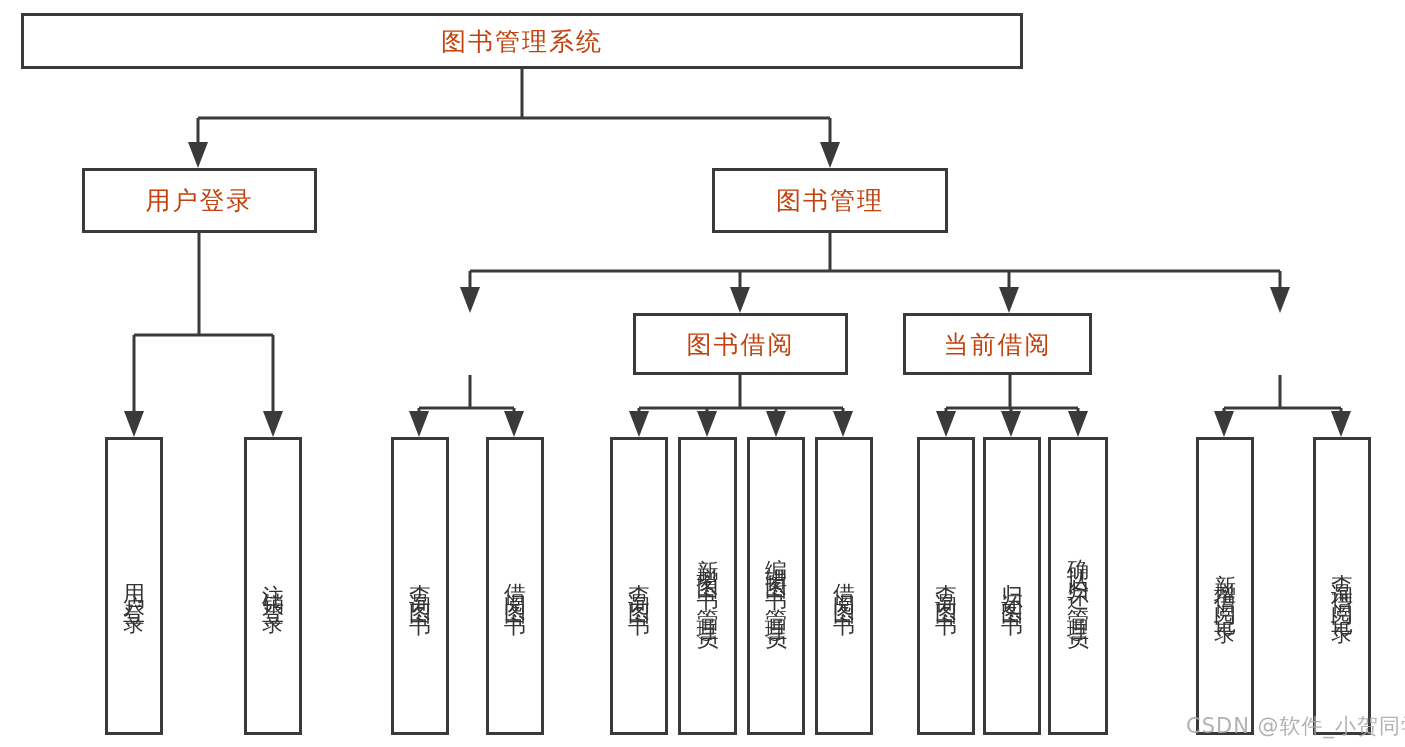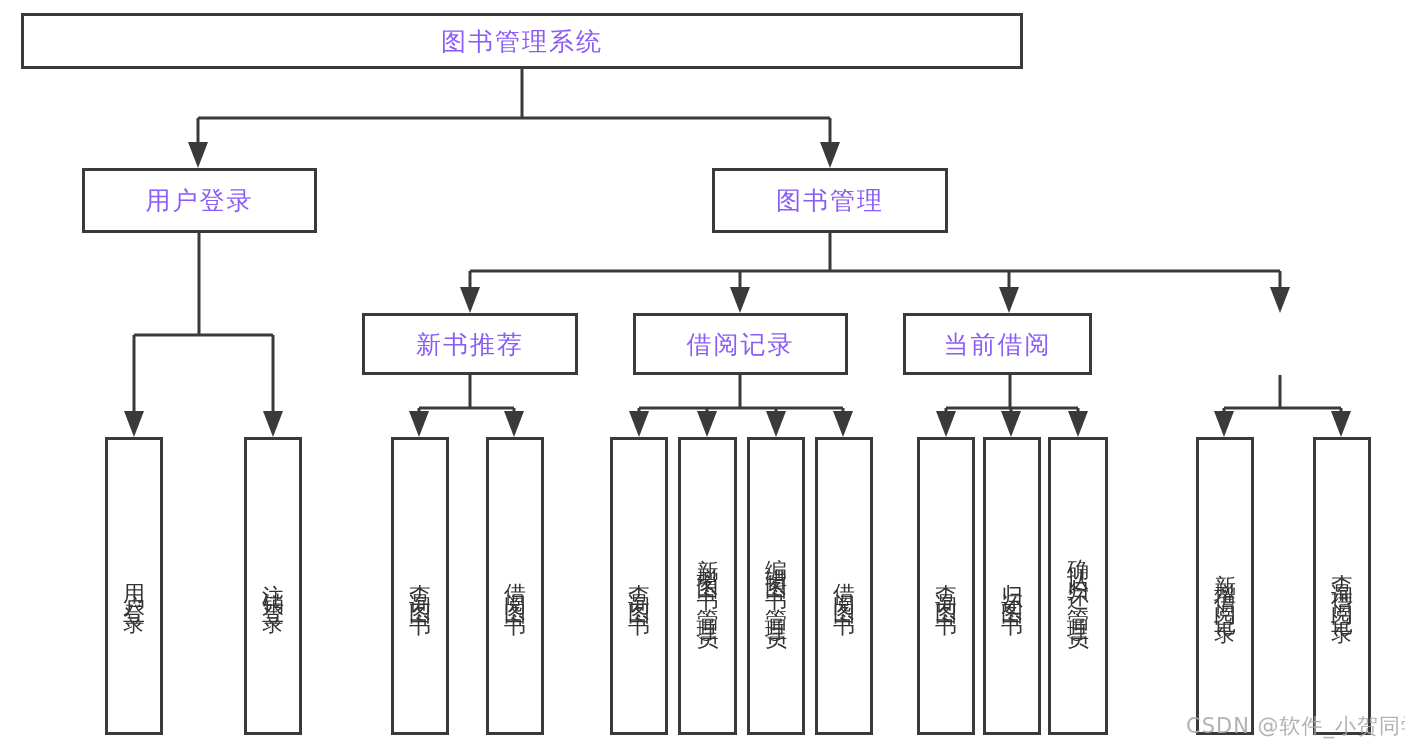--- a/index.html
+++ b/index.html
@@ -18,21 +18,21 @@
     display:flex;
     align-items:center;
     justify-content:center;
     color:#333333;
     z-index:1;
   }
   .hlabel {
     font-size:25px;
     letter-spacing:2px;
     white-space:nowrap;
-    color:#8b5cf6;
+    color:#c2410c;
   }
   .vlabel {
     writing-mode:vertical-lr;
     text-orientation:mixed;
     font-size:22px;
     letter-spacing:10px;
     line-height:1;
     white-space:nowrap;
     color:#333333;
   }
@@ -62,25 +62,22 @@
     <span class="hlabel">图书管理系统</span>
   </div>
 
   <div class="node" style="left:82px; top:168px; width:235px; height:65px;">
     <span class="hlabel">用户登录</span>
   </div>
   <div class="node" style="left:712px; top:168px; width:236px; height:65px;">
     <span class="hlabel">图书管理</span>
   </div>
 
-  <div class="node" style="left:362px; top:313px; width:216px; height:62px;">
-    <span class="hlabel">新书推荐</span>
-  </div>
   <div class="node" style="left:633px; top:313px; width:215px; height:62px;">
-    <span class="hlabel">借阅记录</span>
+    <span class="hlabel">图书借阅</span>
   </div>
   <div class="node" style="left:903px; top:313px; width:189px; height:62px;">
     <span class="hlabel">当前借阅</span>
   </div>
 
   <div class="node" style="left:105px; top:437px; width:58px; height:298px;">
     <span class="vlabel">用户登录</span>
   </div>
   <div class="node" style="left:244px; top:437px; width:58px; height:298px;">
     <span class="vlabel">注销登录</span>

